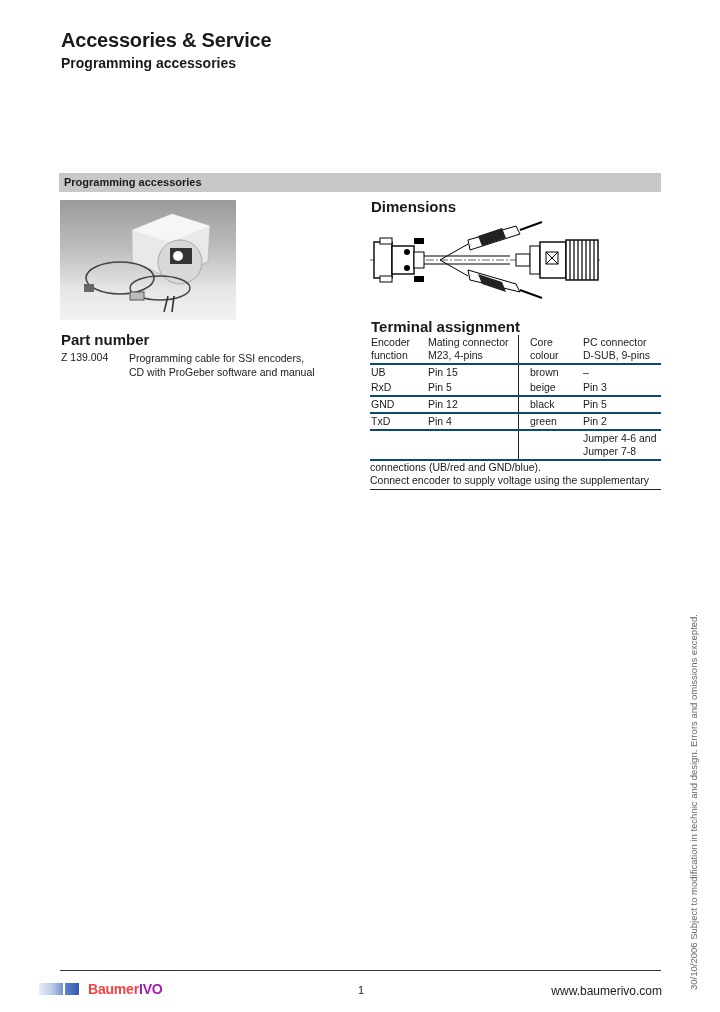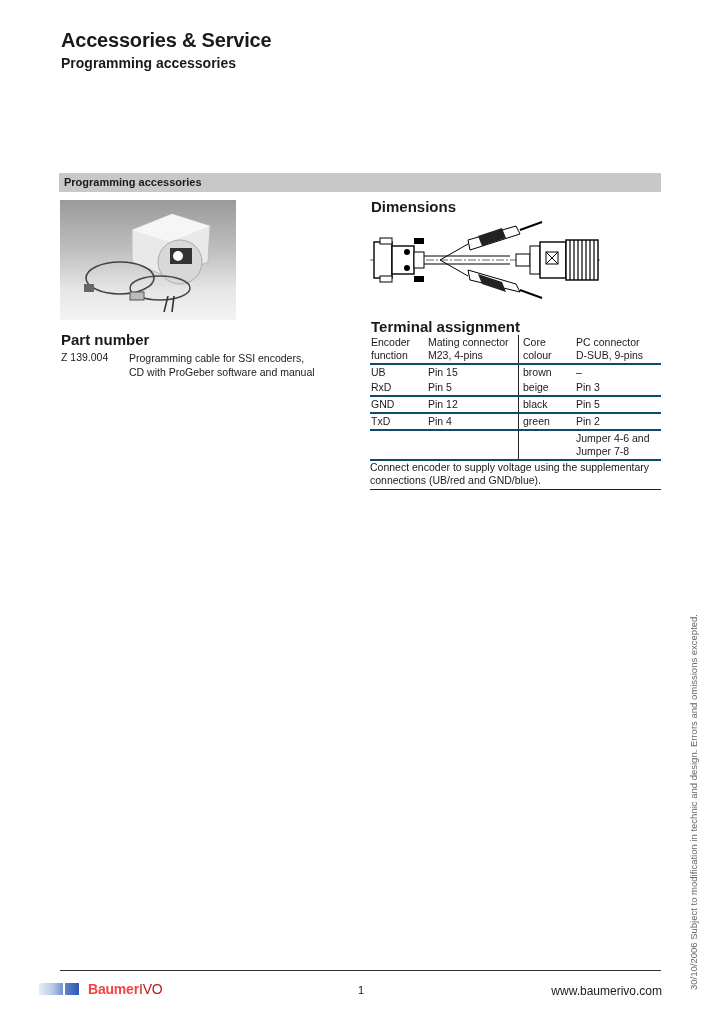--- a/index.html
+++ b/index.html
@@ -12,31 +12,31 @@
   .photo { position: absolute; left: 60px; top: 200px; width: 176px; height: 120px;
            background: linear-gradient(180deg, #9a9a9a 0%, #bdbdbd 40%, #e6e6e6 75%, #f3f3f3 100%); overflow: hidden; }
   .h-small { position: absolute; font-size: 15px; font-weight: bold; }
   .part-num { position: absolute; left: 61px; top: 351px; font-size: 10.5px; }
   .part-desc { position: absolute; left: 129px; top: 351px; font-size: 10.5px; line-height: 14px; }
   .dims { position: absolute; left: 370px; top: 216px; width: 230px; height: 90px; }
   table.term { position: absolute; left: 370px; top: 335px; width: 291px; border-collapse: collapse; font-size: 10.5px; }
   table.term td { padding: 1px 0 1px 1px; vertical-align: top; line-height: 13px; }
   table.term td.c1 { width: 56px; }
   table.term td.c2 { width: 90px; }
-  table.term td.c3 { width: 52px; border-left: 1px solid #222; padding-left: 4px; }
+  table.term td.c3 { width: 52px; border-left: 1px solid #222; padding-left: 11px; }
   table.term tr.bt td { border-bottom: 2px solid #0c4a6e; }
   .note { position: absolute; left: 370px; top: 461px; width: 291px; font-size: 10.5px; line-height: 13px;
           border-bottom: 1px solid #222; padding-bottom: 2px; }
   .footer-line { position: absolute; left: 60px; top: 970px; width: 601px; height: 1px; background: #333; }
   .logo-bars { position: absolute; left: 39px; top: 983px; width: 40px; height: 12px;
                background: linear-gradient(90deg, #e8eef8 0%, #b6c7e6 35%, #5a7cc7 70%, #2f58b3 100%); }
   .logo-bars::after { content: ""; position: absolute; left: 24px; top: 0; width: 2px; height: 12px; background: #ffffff; }
   .logo { position: absolute; left: 88px; top: 981px; font-size: 14px; letter-spacing: -0.2px; }
   .logo .b { color: #ef4444; font-weight: bold; }
-  .logo .i { color: #b91c1c; font-weight: normal; }
+  .logo .i { color: #a21caf; font-weight: bold; }
   .page-num { position: absolute; left: 358px; top: 984px; font-size: 11px; }
   .url { position: absolute; right: 58px; top: 984px; font-size: 12px; }
   .side-note { position: absolute; left: 688px; top: 990px; transform: rotate(-90deg); transform-origin: 0 0;
                font-size: 9.5px; color: #666; white-space: nowrap; }
 </style>
 </head>
 <body>
 
 <div class="title">Accessories &amp; Service</div>
 <div class="subtitle">Programming accessories</div>
@@ -162,22 +162,22 @@
     <td class="c3"></td>
     <td>
           <div>Jumper 4-6 and</div>
           <div>Jumper 7-8</div>
         </td>
   </tr>
 </tbody>
   </table>
 
 <div class="note">
+  <div>connections (UB/red and GND/blue).</div>
   <div>Connect encoder to supply voltage using the supplementary</div>
-  <div>connections (UB/red and GND/blue).</div>
 </div>
 
 <div class="side-note">30/10/2006   Subject to modification in technic and design. Errors and omissions excepted.</div>
 
 <div class="footer-line"></div>
 <div class="logo-bars"></div>
 <div class="logo"><span class="b">Baumer</span><span class="i">IVO</span></div>
 <div class="page-num">1</div>
 <div class="url">www.baumerivo.com</div>
 

